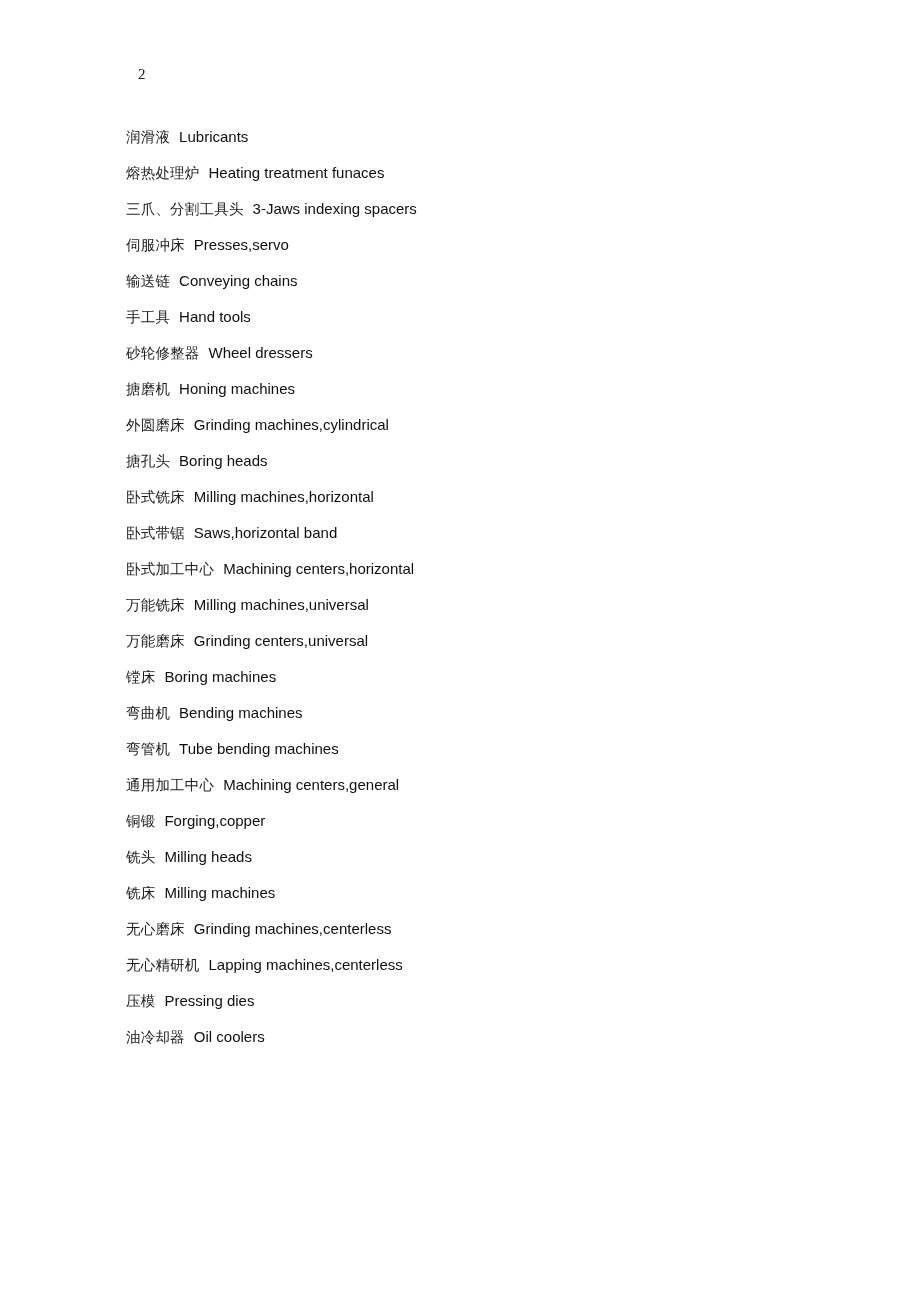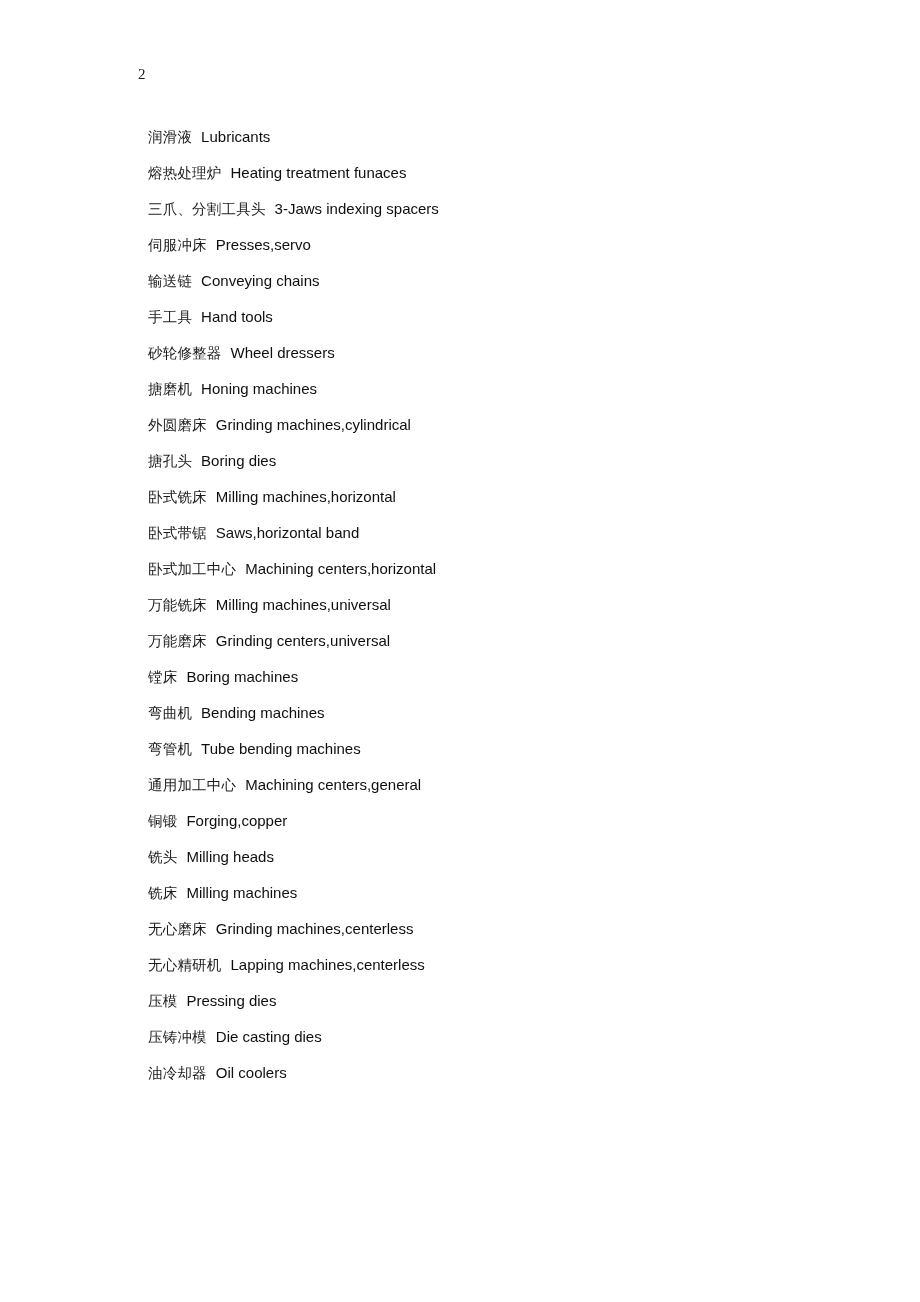--- a/index.html
+++ b/index.html
@@ -28,21 +28,21 @@
     font-family: "Liberation Serif", "DejaVu Serif", serif;
     font-size: 15px;
     line-height: 20px;
     color: #1a1a1a;
     white-space: pre;
   }
 
   
   .glossary {
     position: absolute;
-    left: 148px;
+    left: 126px;
     top: 119px;
     width: 740px;
   }
 
   .entry {
     height: 36px;
     line-height: 36px;
     white-space: nowrap;
     font-size: 15px;
     color: #111111;
@@ -72,33 +72,32 @@
   <div class="glossary">
       <div class="entry"><span class="term-zh">润滑液</span><span class="term-en">Lubricants</span></div>
       <div class="entry"><span class="term-zh">熔热处理炉</span><span class="term-en">Heating   treatment   funaces</span></div>
       <div class="entry"><span class="term-zh">三爪、分割工具头</span><span class="term-en">3-Jaws   indexing   spacers</span></div>
       <div class="entry"><span class="term-zh">伺服冲床</span><span class="term-en">Presses,servo</span></div>
       <div class="entry"><span class="term-zh">输送链</span><span class="term-en">Conveying   chains</span></div>
       <div class="entry"><span class="term-zh">手工具</span><span class="term-en">Hand   tools</span></div>
       <div class="entry"><span class="term-zh">砂轮修整器</span><span class="term-en">Wheel   dressers</span></div>
       <div class="entry"><span class="term-zh">搪磨机</span><span class="term-en">Honing   machines</span></div>
       <div class="entry"><span class="term-zh">外圆磨床</span><span class="term-en">Grinding   machines,cylindrical</span></div>
-      <div class="entry"><span class="term-zh">搪孔头</span><span class="term-en">Boring   dies</span></div>
+      <div class="entry"><span class="term-zh">搪孔头</span><span class="term-en">Boring   heads</span></div>
       <div class="entry"><span class="term-zh">卧式铣床</span><span class="term-en">Milling   machines,horizontal</span></div>
       <div class="entry"><span class="term-zh">卧式带锯</span><span class="term-en">Saws,horizontal   band</span></div>
       <div class="entry"><span class="term-zh">卧式加工中心</span><span class="term-en">Machining   centers,horizontal</span></div>
       <div class="entry"><span class="term-zh">万能铣床</span><span class="term-en">Milling   machines,universal</span></div>
       <div class="entry"><span class="term-zh">万能磨床</span><span class="term-en">Grinding   centers,universal</span></div>
       <div class="entry"><span class="term-zh">镗床</span><span class="term-en">Boring   machines</span></div>
       <div class="entry"><span class="term-zh">弯曲机</span><span class="term-en">Bending   machines</span></div>
       <div class="entry"><span class="term-zh">弯管机</span><span class="term-en">Tube   bending   machines</span></div>
       <div class="entry"><span class="term-zh">通用加工中心</span><span class="term-en">Machining   centers,general</span></div>
       <div class="entry"><span class="term-zh">铜锻</span><span class="term-en">Forging,copper</span></div>
       <div class="entry"><span class="term-zh">铣头</span><span class="term-en">Milling   heads</span></div>
       <div class="entry"><span class="term-zh">铣床</span><span class="term-en">Milling   machines</span></div>
       <div class="entry"><span class="term-zh">无心磨床</span><span class="term-en">Grinding   machines,centerless</span></div>
       <div class="entry"><span class="term-zh">无心精研机</span><span class="term-en">Lapping   machines,centerless</span></div>
       <div class="entry"><span class="term-zh">压模</span><span class="term-en">Pressing   dies</span></div>
-      <div class="entry"><span class="term-zh">压铸冲模</span><span class="term-en">Die   casting   dies</span></div>
       <div class="entry"><span class="term-zh">油冷却器</span><span class="term-en">Oil   coolers</span></div>
     </div>
 
 </div>
 
 </body></html>

